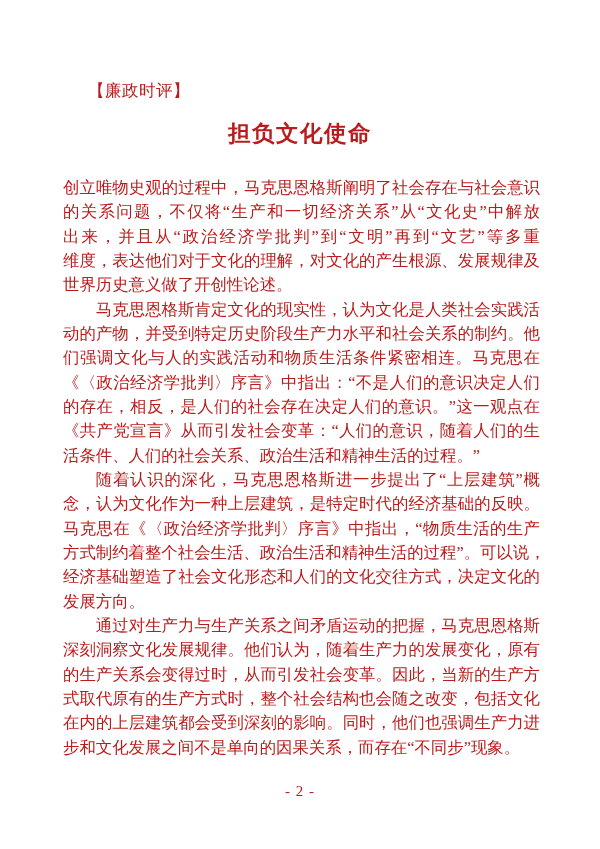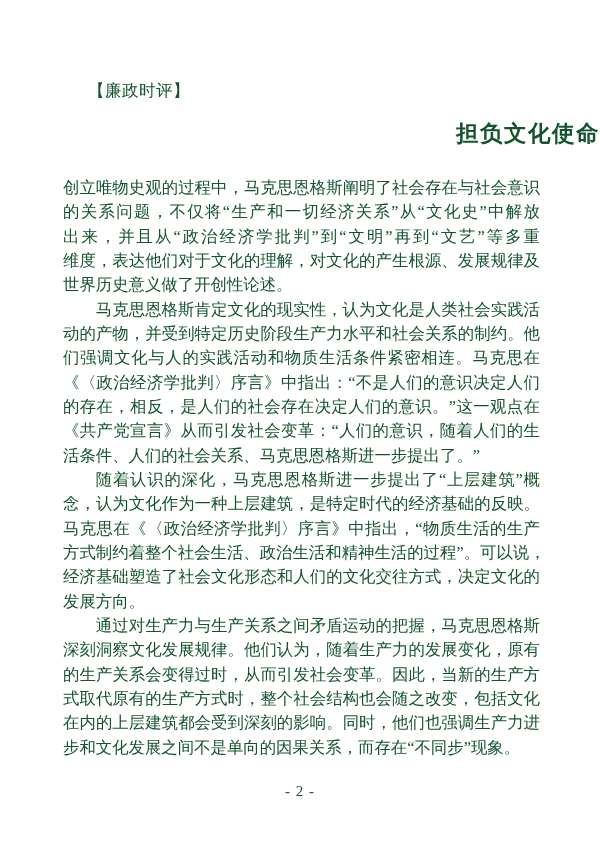--- a/index.html
+++ b/index.html
@@ -5,39 +5,39 @@
   html, body {
     margin: 0;
     padding: 0;
     background: #ffffff;
   }
   .page {
     position: relative;
     width: 600px;
     height: 849px;
     background: #ffffff;
-    color: #14532d;
+    color: #b91c1c;
     font-family: "Liberation Serif", "DejaVu Serif", serif;
     overflow: hidden;
   }
   .section-tag {
     position: absolute;
     left: 88px;
     top: 80px;
     font-size: 16.5px;
     letter-spacing: 0.5px;
     white-space: nowrap;
   }
   .doc-title {
     position: absolute;
     left: 0;
     top: 118px;
     width: 100%;
     margin: 0;
-    text-align: right;
+    text-align: center;
     font-size: 22.5px;
     font-weight: bold;
     letter-spacing: 1.5px;
   }
   .body-text {
     position: absolute;
     left: 63px;
     top: 176px;
     width: 477px;
   }
@@ -91,21 +91,21 @@
       <div class="line last">世界历史意义做了开创性论述。</div>
     </div>
 
     <div class="para">
       <div class="line first">马克思恩格斯肯定文化的现实性，认为文化是人类社会实践活</div>
       <div class="line">动的产物，并受到特定历史阶段生产力水平和社会关系的制约。他</div>
       <div class="line">们强调文化与人的实践活动和物质生活条件紧密相连。马克思在</div>
       <div class="line">《〈政治经济学批判〉序言》中指出：“不是人们的意识决定人们</div>
       <div class="line">的存在，相反，是人们的社会存在决定人们的意识。”这一观点在</div>
       <div class="line">《共产党宣言》从而引发社会变革：“人们的意识，随着人们的生</div>
-      <div class="line last">活条件、人们的社会关系、马克思恩格斯进一步提出了。”</div>
+      <div class="line last">活条件、人们的社会关系、政治生活和精神生活的过程。”</div>
     </div>
 
     <div class="para">
       <div class="line first">随着认识的深化，马克思恩格斯进一步提出了“上层建筑”概</div>
       <div class="line">念，认为文化作为一种上层建筑，是特定时代的经济基础的反映。</div>
       <div class="line">马克思在《〈政治经济学批判〉序言》中指出，“物质生活的生产</div>
       <div class="line">方式制约着整个社会生活、政治生活和精神生活的过程”。可以说，</div>
       <div class="line">经济基础塑造了社会文化形态和人们的文化交往方式，决定文化的</div>
       <div class="line last">发展方向。</div>
     </div>

